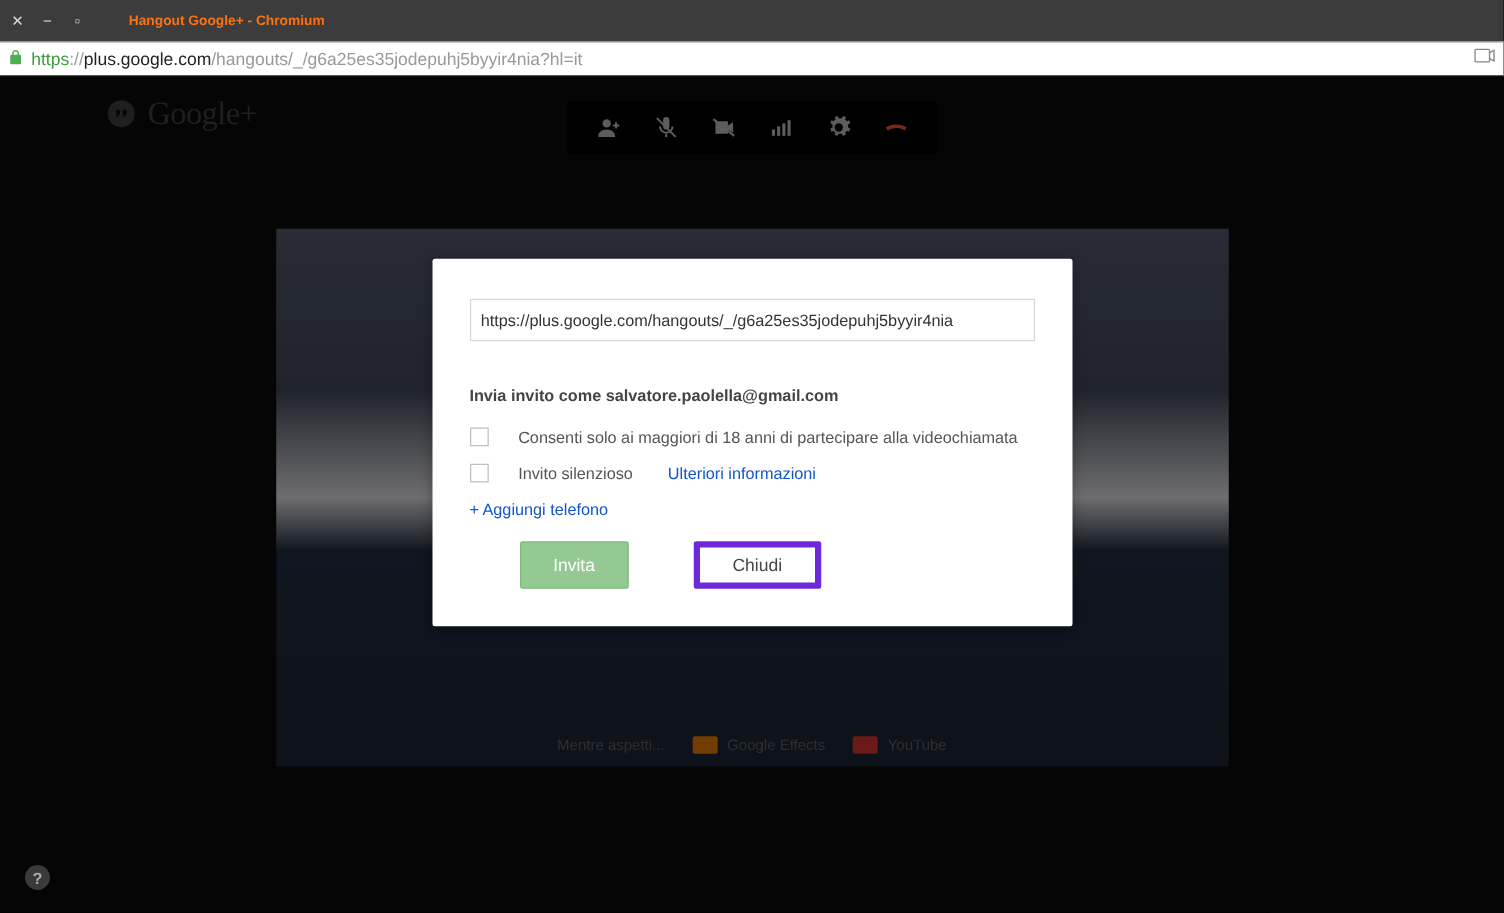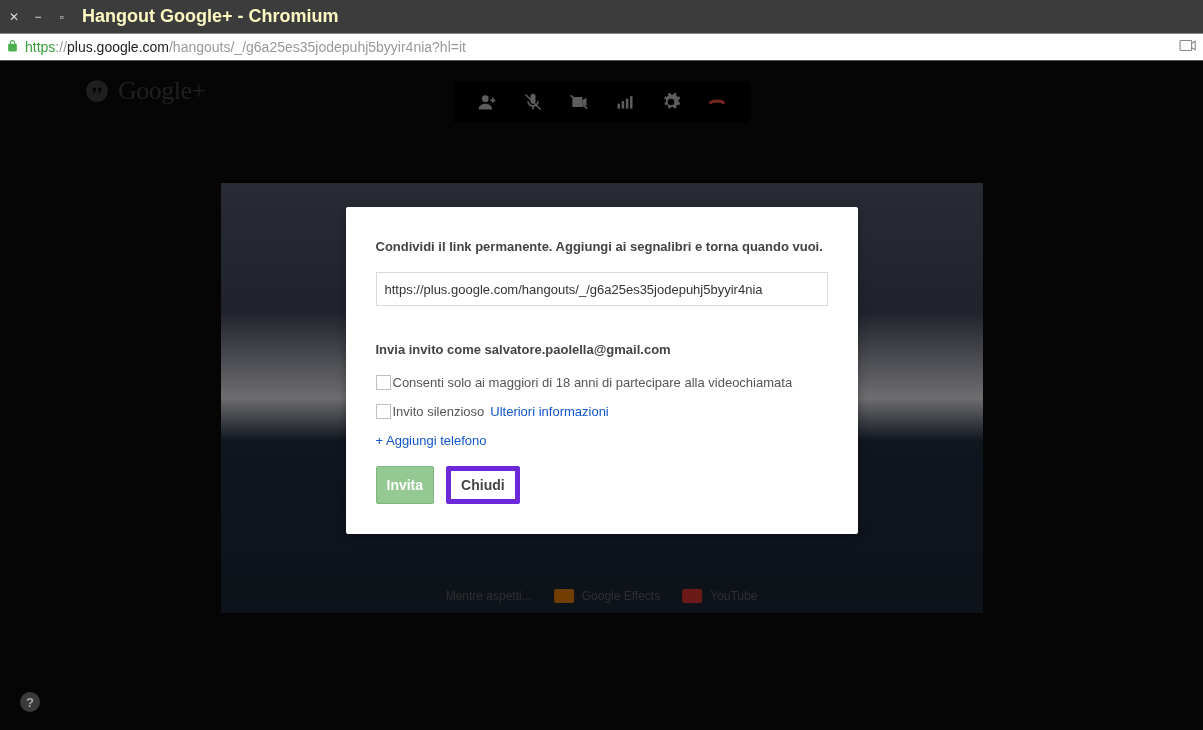--- a/index.html
+++ b/index.html
@@ -2,21 +2,21 @@
 <html><head>
 <meta charset="utf-8">
 <style>
 * { margin: 0; padding: 0; box-sizing: border-box; }
 body { font-family: Arial, sans-serif; background: #000; width: 1203px; height: 730px; overflow: hidden; position: relative; }
 
 
 .window-titlebar { height: 33px; background: #3c3c3c; display: flex; align-items: center; padding: 0 8px; gap: 12px; }
 .window-controls { display: flex; gap: 12px; align-items: center; color: #ccc; }
 .window-btn { width: 12px; height: 12px; display: flex; align-items: center; justify-content: center; font-size: 12px; cursor: pointer; color: #ddd; }
-.window-title { color: #fef9c3; font-size: 18px; font-weight: bold; margin-left: 2px; }
+.window-title { color: #f97316; font-size: 11px; font-weight: bold; margin-left: 23px; }
 
 
 .addr-bar { height: 28px; background: #fff; border-top: 1px solid #888; border-bottom: 1px solid #555; display: flex; align-items: center; padding: 0 6px; gap: 6px; }
 .lock-icon { color: #4caf50; font-size: 14px; }
 .url-text { font-size: 14px; font-family: Arial, sans-serif; }
 .url-proto { color: #389e3c; }
 .url-host { color: #222; }
 .url-path { color: #999; }
 .cam-icon-right { margin-left: auto; color: #888; }
 
@@ -40,26 +40,26 @@
 
 
 .overlay { position: absolute; inset: 0; background: rgba(0,0,0,0.45); }
 
 
 .modal { position: absolute; top: 146px; left: 50%; transform: translateX(-50%); width: 512px; background: #fff; border-radius: 2px; padding: 32px 30px 30px 30px; box-shadow: 0 2px 10px rgba(0,0,0,0.3); }
 .modal-section-text { font-size: 13px; color: #444; font-weight: bold; margin-bottom: 18px; }
 .modal-input { width: 100%; height: 34px; border: 1px solid #d9d9d9; padding: 0 8px; font-size: 13px; color: #333; }
 .modal-input::placeholder { color: #999; }
 .modal-spacer { height: 36px; }
-.checkbox-row { display: flex; align-items: center; gap: 2px; margin-bottom: 14px; font-size: 13px; color: #555; }
+.checkbox-row { display: flex; align-items: center; gap: 24px; margin-bottom: 14px; font-size: 13px; color: #555; }
 .checkbox-box { width: 15px; height: 15px; border: 1px solid #c0c0c0; background: #fff; flex-shrink: 0; }
 .link-text { color: #1155cc; cursor: pointer; }
 .add-phone { color: #1155cc; font-size: 13px; margin: 8px 0 18px 0; cursor: pointer; }
 .modal-buttons { display: flex; gap: 12px; }
-.btn { height: 38px; padding: 0 10px; border-radius: 2px; font-size: 14px; font-weight: bold; cursor: pointer; display: flex; align-items: center; }
+.btn { height: 38px; padding: 0 26px; border-radius: 2px; font-size: 14px; font-weight: normal; cursor: pointer; display: flex; align-items: center; margin-left: 40px; }
 .btn-invite { background: #95c994; color: #fff; border: 1px solid #7fb87e; }
 .btn-close { background: #fff; color: #444; border: 5px solid #6d28d9; }
 
 
 .waiting-bar { position: absolute; top: 528px; left: 50%; transform: translateX(-50%); display: flex; align-items: center; gap: 22px; color: #555; font-size: 12px; }
 .wait-item { display: flex; align-items: flex-start; gap: 8px; }
 .wait-icon { width: 20px; height: 14px; border-radius: 2px; }
 .wait-icon.ge { background: #d07000; }
 .wait-icon.yt { background: #c4302b; }
 
@@ -160,21 +160,20 @@
     </div>
     <div class="wait-item">
       <div class="wait-icon yt"></div>
       <span>YouTube</span>
     </div>
   </div>
 
   <div class="overlay"></div>
 
   <div class="modal">
-    <div class="modal-section-text">Condividi il link permanente. Aggiungi ai segnalibri e torna quando vuoi.</div>
     <input class="modal-input" type="text" value="https://plus.google.com/hangouts/_/g6a25es35jodepuhj5byyir4nia" style="">
     <div class="modal-spacer"></div>
     <div class="modal-section-text">Invia invito come salvatore.paolella@gmail.com</div>
     <div class="checkbox-row">
       <div class="checkbox-box"></div>
       <span>Consenti solo ai maggiori di 18 anni di partecipare alla videochiamata</span>
     </div>
     <div class="checkbox-row">
       <div class="checkbox-box"></div>
       <span>Invito silenzioso</span>

